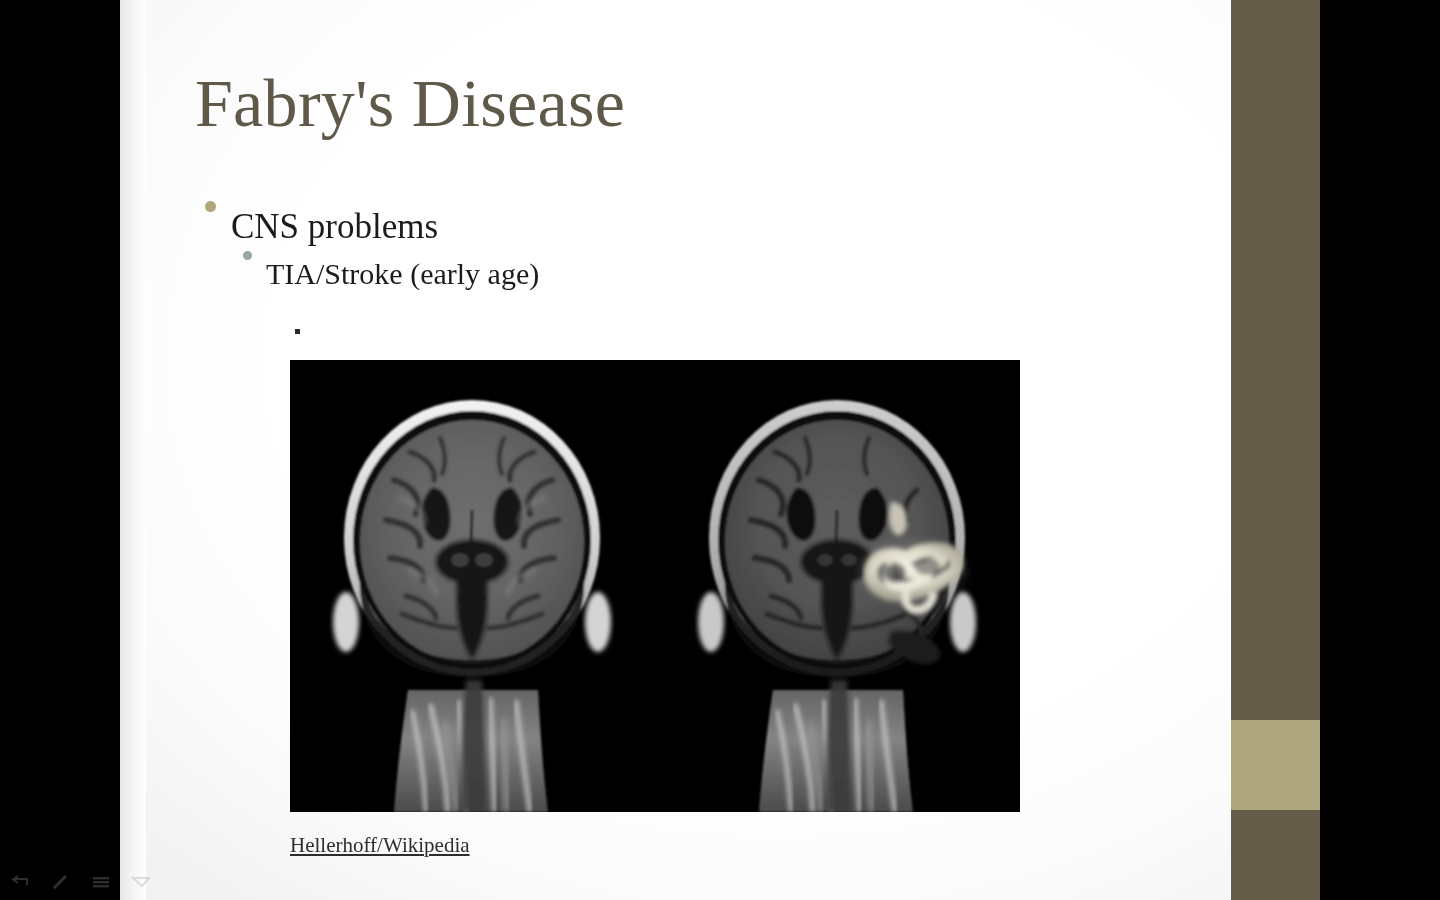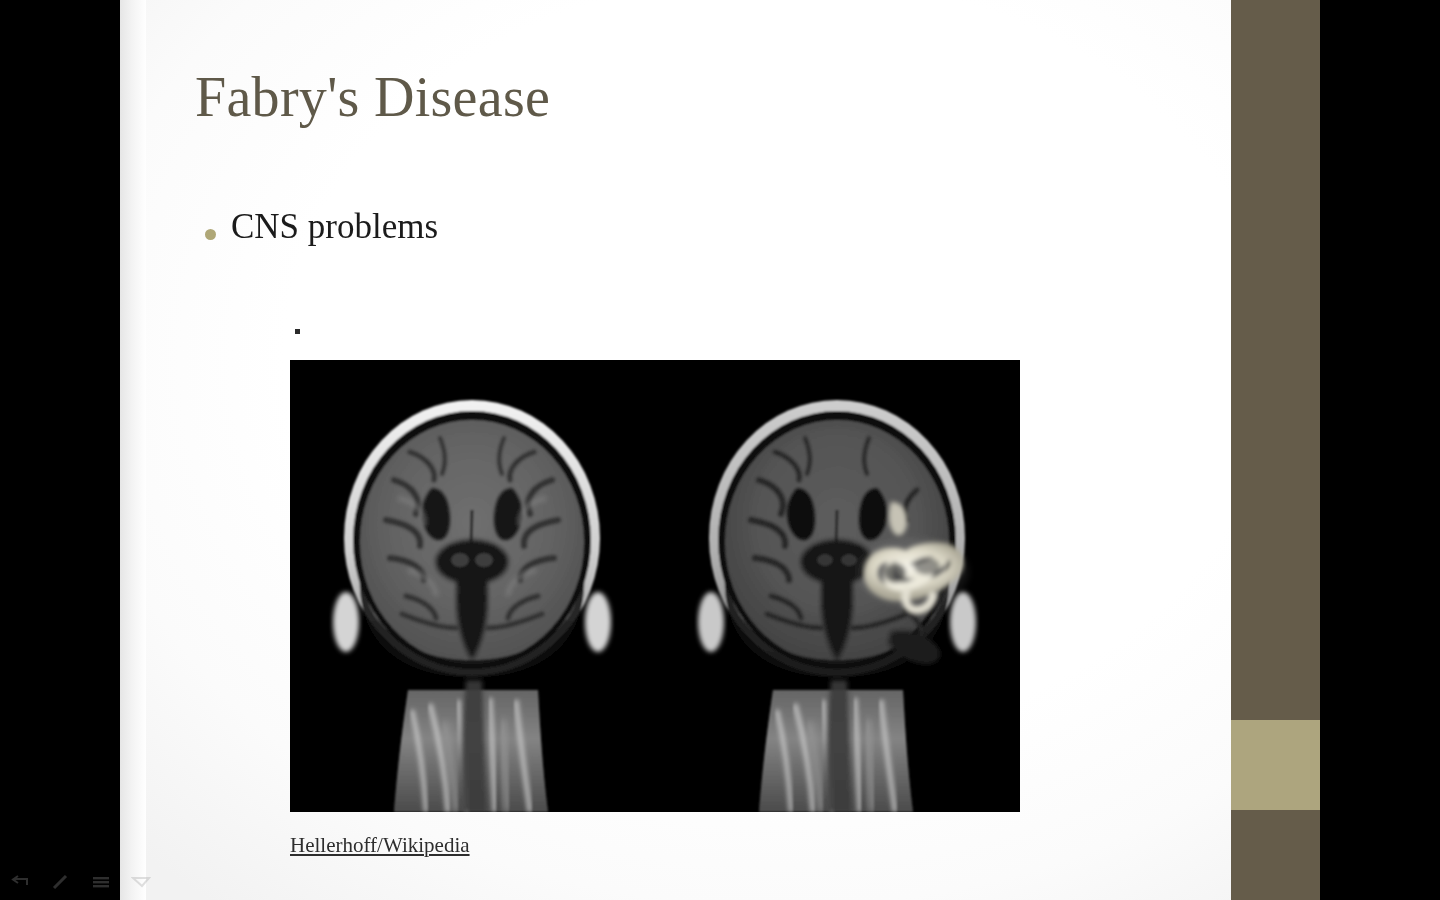--- a/index.html
+++ b/index.html
@@ -67,38 +67,38 @@
     background: #ADA57E;
   }
 
   
   #title {
     position: absolute;
     left: 75px;
     top: 68px;
     width: 980px;
     font-family: "Liberation Serif", serif;
-    font-size: 56px;
+    font-size: 68px;
     font-weight: 400;
     line-height: 1.05;
     color: #5F5949;
     letter-spacing: 0.3px;
     white-space: nowrap;
   }
 
   
   #body {
     position: absolute;
     left: 75px;
     top: 208px;
     width: 980px;
   }
   .bullet-row {
     display: flex;
-    align-items: flex-end;
+    align-items: flex-start;
   }
   .bullet-l1 { margin-left: 10px; }
   .bullet-l2 { margin-left: 48px; margin-top: 10px; }
 
   .dot {
     flex: 0 0 auto;
     border-radius: 50%;
     display: inline-block;
   }
   .dot-l1 {
@@ -198,20 +198,24 @@
 
     <div id="title">Fabry's Disease</div>
 
     <div id="body">
 
       <div class="bullet-row bullet-l1">
         <span class="dot dot-l1"></span>
         <span class="txt-l1">CNS problems</span>
       </div>
 
+      <div class="bullet-row bullet-l2">
+        <span class="dot dot-l2"></span>
+        <span class="txt-l2">TIA/Stroke (early age)</span>
+      </div>
 
     </div>
 
     <div id="stray-dot"></div>
 
     <div id="figure">
       <svg id="mri-svg" viewBox="0 0 730 452" preserveAspectRatio="none">
         <defs>
 
           <radialGradient id="brainFill" cx="50%" cy="42%" r="62%">

